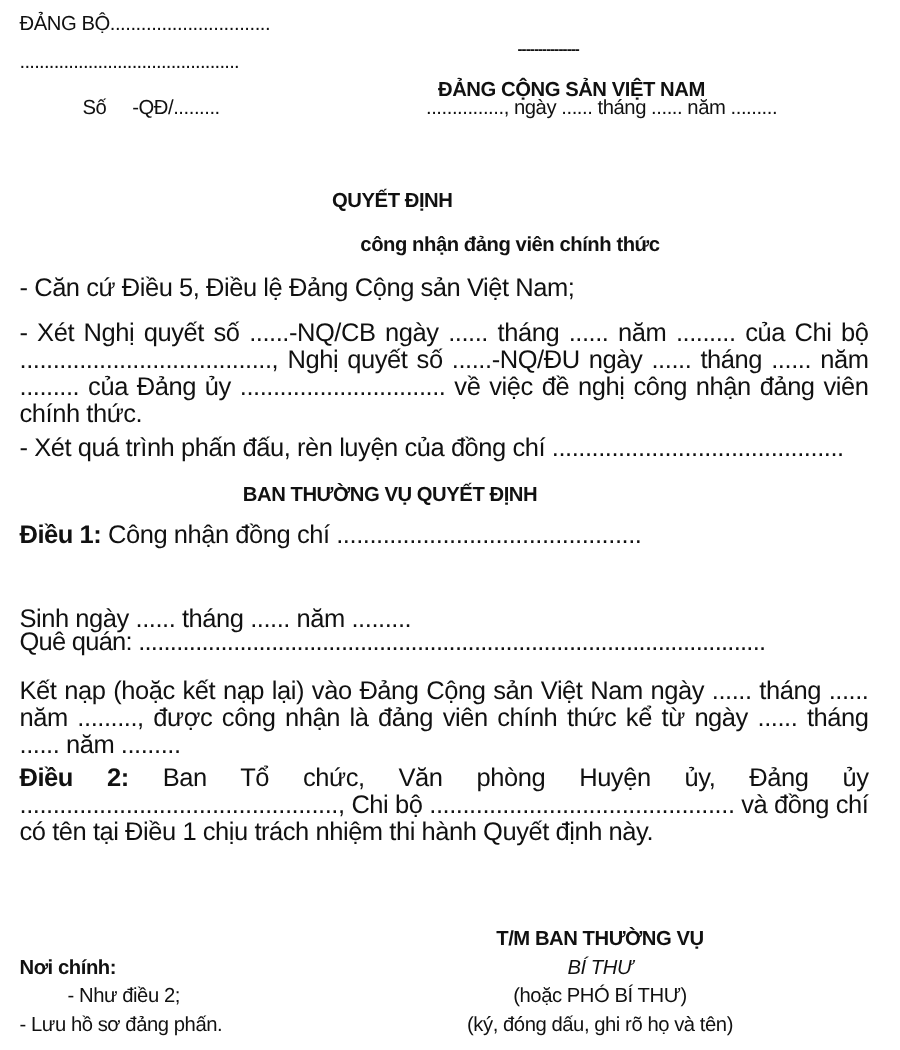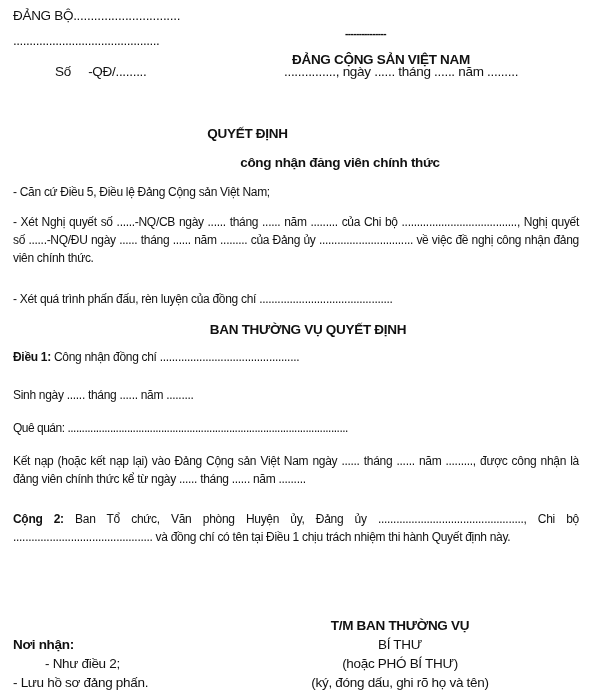--- a/index.html
+++ b/index.html
@@ -3,55 +3,55 @@
 <meta charset="utf-8">
 <style>
   html, body { margin: 0; padding: 0; background: #ffffff; }
   body { width: 600px; height: 700px; position: relative; overflow: hidden;
          font-family: "Liberation Sans", "DejaVu Sans", sans-serif; color: #111; }
   .abs { position: absolute; white-space: nowrap; }
   .f14 { font-size: 13.5px; }
   .bold { font-weight: bold; }
   .italic { }
   .center { text-align: center; }
-  .para { position: absolute; left: 13px; width: 566px; font-size: 12px; line-height: 18px; }
+  .para { position: absolute; left: 13px; width: 566px; font-size: 17px; line-height: 18px; }
   .justify { text-align: justify; text-align-last: left; }
   .condensed { letter-spacing: -0.3px; }
 </style>
 </head>
 <body>
 
 <div class="abs f14 condensed" style="left:13px; top:8px;">ĐẢNG BỘ...............................</div>
 <div class="abs f14" style="left:13px; top:33px; letter-spacing:-0.5px;">.............................................</div>
 <div class="abs f14 condensed" style="left:55px; top:64px; white-space:pre;">Số     -QĐ/.........</div>
 
 <div class="abs f14 bold condensed" style="left:292px; top:8px;margin-top:44px;">ĐẢNG CỘNG SẢN VIỆT NAM</div>
 <div class="abs bold" style="left:345px; top:28px; font-size:10px; letter-spacing:-0.6px;">---------------</div>
 <div class="abs f14 italic condensed" style="left:284px; top:64px;">..............., ngày ...... tháng ...... năm .........</div>
 
-<div class="abs f14 bold center condensed" style="left:3px; width:489px; top:126px;">QUYẾT ĐỊNH</div>
+<div class="abs f14 bold center condensed" style="left:17px; width:489px; top:126px;">QUYẾT ĐỊNH</div>
 <div class="abs f14 bold center condensed" style="left:0; width:600px; top:155px;margin-left:40px;">công nhận đảng viên chính thức</div>
 
 <div class="para condensed" style="top:183px;">- Căn cứ Điều 5, Điều lệ Đảng Cộng sản Việt Nam;</div>
 <div class="para justify condensed" style="top:213px;">- Xét Nghị quyết số ......-NQ/CB ngày ...... tháng ...... năm ......... của Chi bộ ......................................, Nghị quyết số ......-NQ/ĐU ngày ...... tháng ...... năm ......... của Đảng ủy ............................... về việc đề nghị công nhận đảng viên chính thức.</div>
 <div class="para condensed" style="top:290px;">- Xét quá trình phấn đấu, rèn luyện của đồng chí ............................................</div>
 
-<div class="abs f14 bold center condensed" style="left:0; width:520px; top:322px;margin-left:48px;">BAN THƯỜNG VỤ QUYẾT ĐỊNH</div>
+<div class="abs f14 bold center condensed" style="left:0; width:520px; top:322px;">BAN THƯỜNG VỤ QUYẾT ĐỊNH</div>
 
 <div class="para condensed" style="top:348px;">
   <span class="bold">Điều 1:</span><span> Công nhận đồng chí ..............................................</span>
 </div>
-<div class="para condensed" style="top:386px;">Sinh ngày ...... tháng ...... năm .........</div>
+<div class="para condensed" style="top:404px;">Sinh ngày ...... tháng ...... năm .........</div>
 <div class="para condensed" style="top:419px; letter-spacing:-0.5px;">Quê quán: ...................................................................................................</div>
 <div class="para justify condensed" style="top:452px;">Kết nạp (hoặc kết nạp lại) vào Đảng Cộng sản Việt Nam ngày ...... tháng ...... năm ........., được công nhận là đảng viên chính thức kể từ ngày ...... tháng ...... năm .........</div>
 
 <div class="para justify condensed" style="top:510px;">
-  <span class="bold">Cộng 2:</span><span> Ban Tổ chức, Văn phòng Huyện ủy, Đảng ủy ................................................, Chi bộ .............................................. và đồng chí có tên tại Điều 1 chịu trách nhiệm thi hành Quyết định này.</span>
+  <span class="bold">Điều 2:</span><span> Ban Tổ chức, Văn phòng Huyện ủy, Đảng ủy ................................................, Chi bộ .............................................. và đồng chí có tên tại Điều 1 chịu trách nhiệm thi hành Quyết định này.</span>
 </div>
 
-<div class="abs f14 bold italic condensed" style="left:13px; top:637px;">Nơi nhận:</div>
+<div class="abs f14 bold italic condensed" style="left:13px; top:637px;">Nơi chính:</div>
 <div class="abs f14 condensed" style="left:13px; top:656px;margin-left:32px;">- Như điều 2;</div>
 <div class="abs f14 condensed" style="left:13px; top:675px;">- Lưu hồ sơ đảng phấn.</div>
 
 <div class="abs f14 bold center condensed" style="left:300px; width:200px; top:618px;">T/M BAN THƯỜNG VỤ</div>
-<div class="abs f14 center condensed" style="left:300px; width:200px; top:637px;">BÍ THƯ</div>
+<div class="abs f14 center condensed" style="left:300px; width:200px; top:637px;font-style:italic;">BÍ THƯ</div>
 <div class="abs f14 center condensed" style="left:300px; width:200px; top:656px;">(hoặc PHÓ BÍ THƯ)</div>
 <div class="abs f14 italic center condensed" style="left:290px; width:220px; top:675px;">(ký, đóng dấu, ghi rõ họ và tên)</div>
 
 </body></html>

